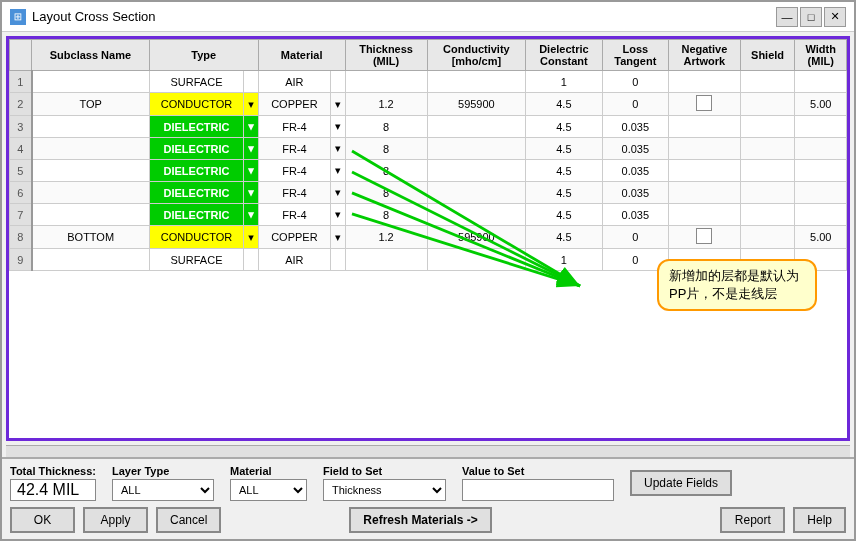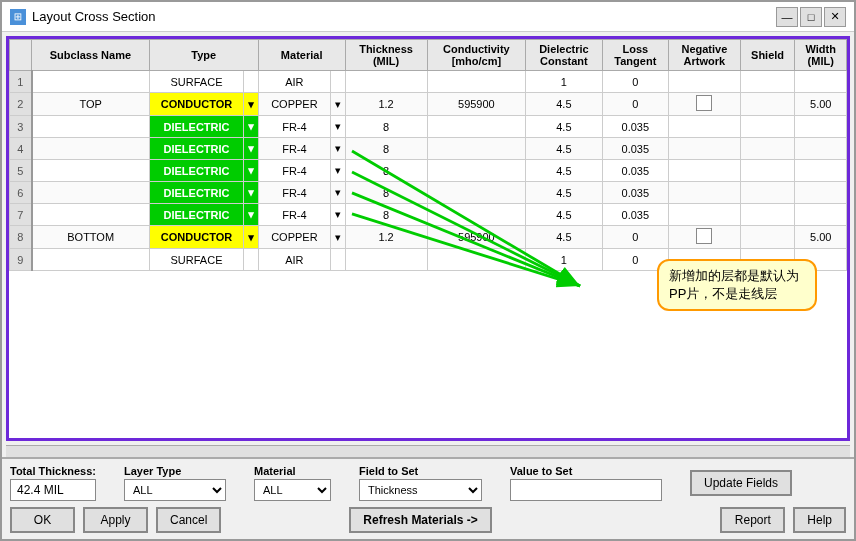--- a/index.html
+++ b/index.html
@@ -108,21 +108,21 @@
     .row-num {
       background: #e0e0e0 !important;
       border-right: 2px solid #999 !important;
       color: #555;
       width: 20px;
       min-width: 20px;
     }
     .cell-conductor {
       background: #ffff00 !important;
       color: #000;
-      font-weight: bold;
+      font-weight: normal;
     }
     .cell-dielectric {
       background: #00cc00 !important;
       color: #fff;
       font-weight: bold;
     }
     .checkbox-cell {
       width: 16px;
       height: 16px;
       border: 1px solid #888;
@@ -161,21 +161,21 @@
       background: #f0f0f0;
       border-top: 2px solid #aaa;
       padding: 6px 8px;
       display: flex;
       flex-direction: column;
       gap: 6px;
     }
     .bottom-row1 {
       display: flex;
       align-items: center;
-      gap: 28px;
+      gap: 16px;
     }
     .field-group {
       display: flex;
       flex-direction: column;
       gap: 2px;
     }
     .field-label {
       font-size: 11px;
       font-weight: bold;
       color: #000;
@@ -187,21 +187,21 @@
       background: white;
       height: 22px;
     }
     select { min-width: 70px; }
     .field-to-set-select { min-width: 90px; }
     .value-input { min-width: 80px; }
     .total-thickness-box {
       background: white;
       border: 1px solid #888;
       padding: 2px 6px;
-      font-size: 12px;
+      font-size: 16px;
       min-width: 70px;
       height: 22px;
       display: flex;
       align-items: center;
     }
     .btn {
       border: 2px solid #888;
       background: #e0e0e0;
       padding: 4px 12px;
       cursor: pointer;

